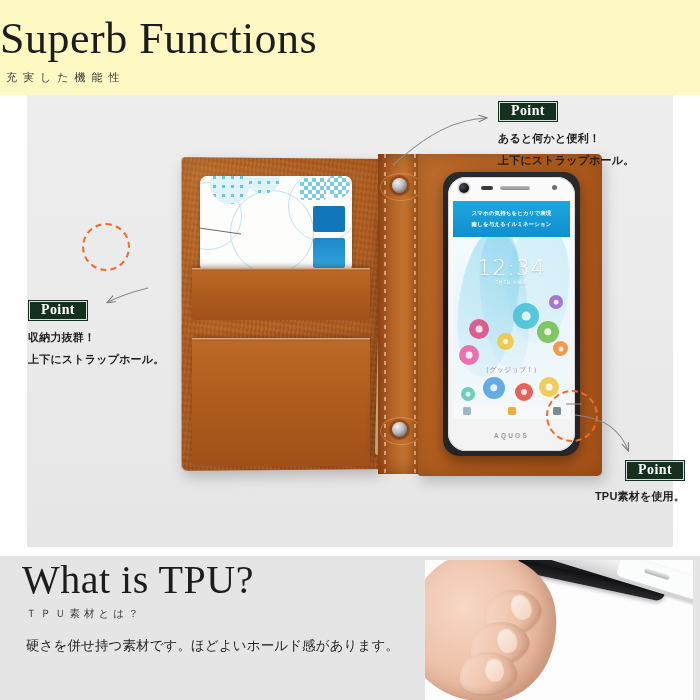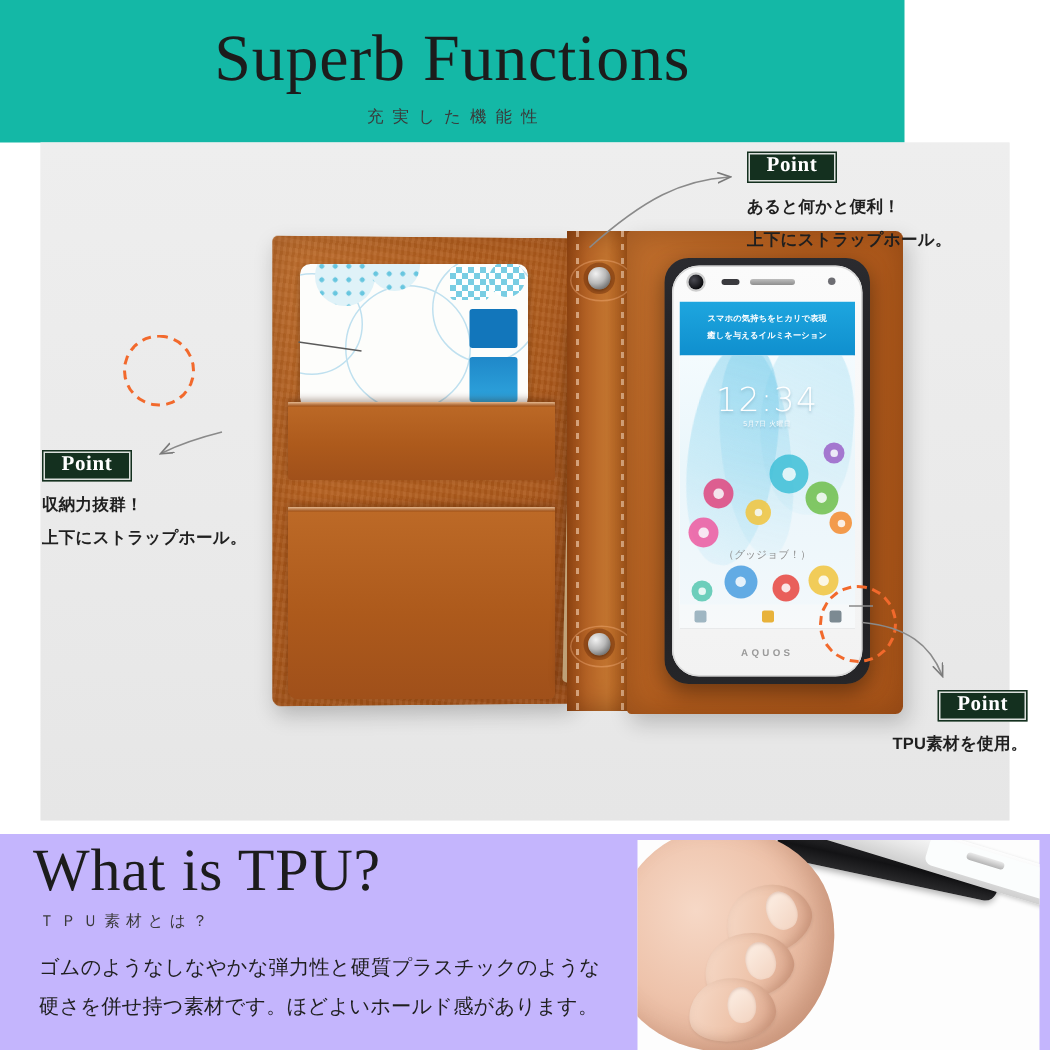--- a/index.html
+++ b/index.html
@@ -6,22 +6,22 @@
   body{
     width:700px;height:700px;
     background:#ffffff;
     font-family:"Liberation Sans","DejaVu Sans",sans-serif;
     overflow:hidden;position:relative;
     -webkit-font-smoothing:antialiased;
   }
   .page{width:700px;height:700px;position:relative;}
 
   
-  .header{position:absolute;left:0;top:0;width:603px;height:95px;background:#14b8a6;
-          display:flex;flex-direction:column;align-items:center;justify-content:flex-start;}
+  .header{position:absolute;left:0;top:0;width:700px;height:95px;background:#fef9c3;
+          display:flex;flex-direction:column;justify-content:flex-start;}
   .main-title{
     font-family:"Liberation Serif","DejaVu Serif",serif;
     font-size:44px;line-height:1;color:#1c1c1c;margin-top:17px;font-weight:400;
     letter-spacing:0.5px;
   }
   .main-sub{
     font-family:"Liberation Serif","DejaVu Serif",serif;
     font-size:11px;color:#3a3a3a;margin-top:9px;letter-spacing:6px;
     text-indent:6px;
   }
@@ -193,21 +193,21 @@
   .c-top{left:498px;top:101px;}
   .c-top .badge-wrap{margin-bottom:5px;}
   .c-left{left:28px;top:300px;}
   .c-left .badge-wrap{margin-bottom:5px;}
   .c-bot{left:440px;top:460px;text-align:right;width:245px;}
   .c-bot .badge-wrap{margin-bottom:4px;}
 
   svg.anno{position:absolute;left:0;top:0;width:700px;height:700px;pointer-events:none;}
 
   
-  .bottom{position:absolute;left:0;top:556px;width:700px;height:144px;background:#c4b5fd;}
+  .bottom{position:absolute;left:0;top:556px;width:700px;height:144px;background:#e5e5e5;}
   .tpu-title{
     position:absolute;left:22px;top:4px;
     font-family:"Liberation Serif","DejaVu Serif",serif;
     font-size:40px;color:#1c1c1c;font-weight:400;letter-spacing:.5px;line-height:1;
   }
   .tpu-sub{
     position:absolute;left:26px;top:51px;
     font-family:"Liberation Serif","DejaVu Serif",serif;
     font-size:10.5px;color:#3a3a3a;letter-spacing:4px;text-align:center;
   }
@@ -393,21 +393,20 @@
     <div class="badge-wrap">
       <span class="point-badge">Point</span>
     </div>
     <div class="line">TPU素材を使用。</div>
   </div>
 
   <div class="bottom">
     <div class="tpu-title">What is TPU?</div>
     <div class="tpu-sub">ＴＰＵ素材とは？</div>
     <div class="tpu-body">
-      <div>ゴムのようなしなやかな弾力性と硬質プラスチックのような</div>
       <div>硬さを併せ持つ素材です。ほどよいホールド感があります。</div>
     </div>
 
     <div class="hand-photo">
       <div class="phone-side">
         <div class="ps-black"></div>
         <div class="ps-white">
           <div class="ps-deco"></div>
           <div class="ps-btn"></div>
         </div>

